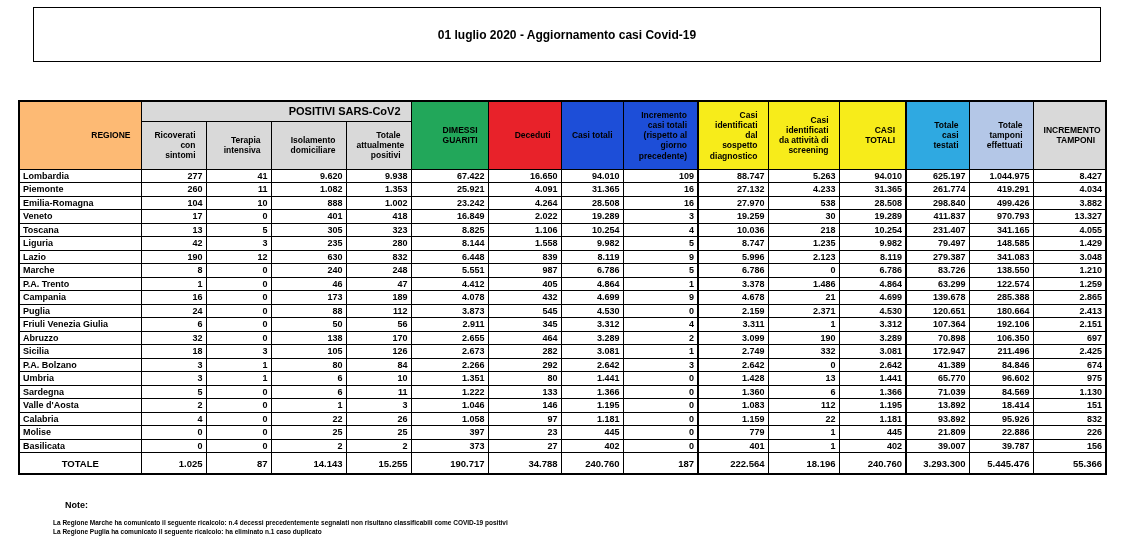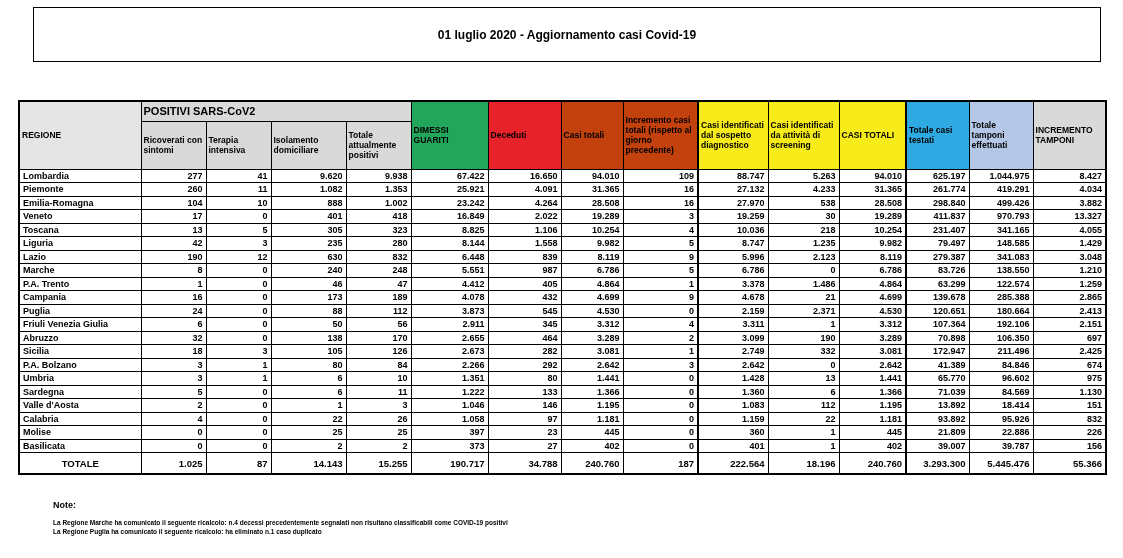--- a/index.html
+++ b/index.html
@@ -18,60 +18,60 @@
   }
 
   
   table.covid {
     position:absolute; left:18px; top:100px; width:1087px;
     border-collapse:collapse; table-layout:fixed;
     border:2px solid #000;
   }
   .covid th, .covid td { border:1px solid #000; overflow:hidden; }
   .covid th {
-    font-size:8.5px; line-height:1.2; text-align:left; vertical-align:middle;
-    padding:1px 2px; white-space:normal; font-weight:bold;
+    font-size:8.5px; line-height:1.2; text-align:right; vertical-align:middle;
+    padding:1px 10px; white-space:normal; font-weight:bold;
   }
   .covid thead tr.group-row { height:20px; }
   .covid thead tr.sub-row { height:48px; }
   .covid th.group { font-size:11px; }
   .covid td {
     font-size:9px; height:12.5px; padding:0 3px; text-align:right;
     white-space:nowrap; background:#fff;
   }
   .covid td.region { text-align:left; }
   .covid td.total-cell { height:20px; font-size:9.5px; }
   .covid td.tot-label { text-align:center; }
 
   
   .covid .tL { border-left:2.5px solid #000; }
 
   
-  .hdr-dark   { background:#e5e5e5; }
+  .hdr-dark   { background:#fdba74; }
   .hdr-gray   { background:#D9D9D9; }
   .hdr-green  { background:#22A75A; }
   .hdr-red    { background:#E8222A;margin-left:11px; }
-  .hdr-orange { background:#c2410c; }
+  .hdr-orange { background:#1d4ed8; }
   .hdr-yellow { background:#F7EC1A; }
   .hdr-blue   { background:#2FA9E1;margin-left:12px; }
   .hdr-lblue  { background:#B4C7E7; }
 
   
   .tot-label  { background:#A6A6A6; }
   .tot-silver { background:#C9C9C9; }
   .tot-green  { background:#22A75A; }
   .tot-red    { background:#E8222A; }
   .tot-orange { background:#FBAE17; }
   .tot-yellow { background:#F7EC1A; }
   .tot-blue   { background:#2FA9E1; }
   .tot-lblue  { background:#9DC3E6; }
   .tot-gray   { background:#B3AFA8; }
 
   
-  .note-title { position:absolute; left:53px; top:500px; font-size:9px; }
+  .note-title { position:absolute; left:65px; top:500px; font-size:9px; }
   .note-lines { position:absolute; left:53px; top:519px; font-size:6.5px; line-height:1.35; }
   .note-lines div { white-space:nowrap; }
 </style>
 </head>
 <body>
 
 <div class="title-box">
   <div>01 luglio 2020 - Aggiornamento casi Covid-19</div>
 </div>
 
@@ -442,21 +442,21 @@
       <tr>
         <td class="region">Molise</td>
         <td>0</td>
         <td>0</td>
         <td>25</td>
         <td>25</td>
         <td>397</td>
         <td>23</td>
         <td>445</td>
         <td>0</td>
-        <td class="tL">360</td>
+        <td class="tL">779</td>
         <td>1</td>
         <td>445</td>
         <td class="tL">21.809</td>
         <td>22.886</td>
         <td>226</td>
       </tr>
       <tr>
         <td class="region">Basilicata</td>
         <td>0</td>
         <td>0</td>

